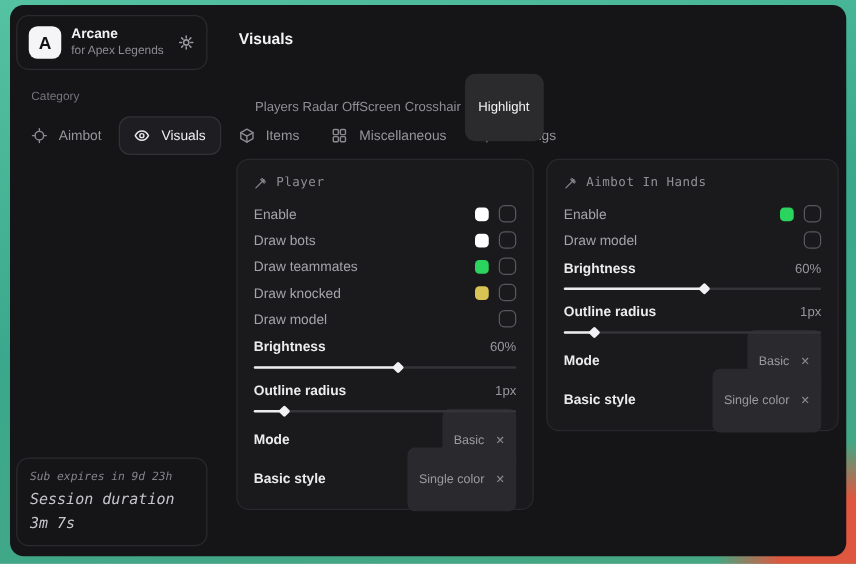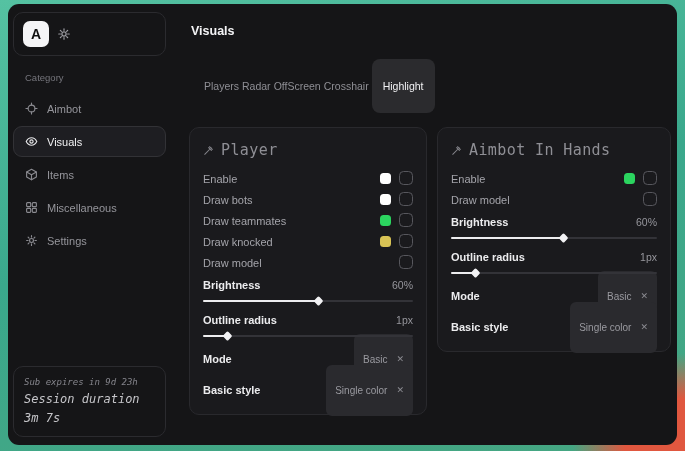--- a/index.html
+++ b/index.html
@@ -23,21 +23,21 @@
   }
   .logo{
     width:26px; height:26px; border-radius:7px; background:#f5f5f7; color:#111;
     font-weight:bold; font-size:14px; display:flex; align-items:center; justify-content:center;
   }
   .brand-text{ flex:1; line-height:1.25; }
   .brand-title{ color:#f2f2f4; font-size:11px; font-weight:bold; }
   .brand-sub{ color:#8d8d93; font-size:9.5px; }
   .brand-gear{ color:#9a9aa0; display:flex; }
   .cat-label{ color:#75757c; font-size:9.5px; margin:16px 0 10px 12px; }
-  .nav{ display:flex; flex-direction:column; gap:2px; }
+  .nav{ display:flex; flex-direction:row; gap:2px; }
   .nav-item{
     display:flex; align-items:center; gap:9px; color:#95959b; font-size:11px;
     padding:8px 11px; border:1px solid transparent; border-radius:9px; cursor:pointer;
   }
   .nav-item .nicon{ display:flex; width:13px; color:#8a8a90; }
   .nav-item.active{ background:#1e1e22; border-color:#323236; color:#f0f0f2; }
   .nav-item.active .nicon{ color:#e8e8ea; }
   .sb-spacer{ flex:1; }
   .footer-card{
     border:1px solid #2b2b2f; border-radius:10px; padding:8px 10px;
@@ -51,21 +51,21 @@
   .tabs{ display:flex; align-items:center; gap:3px; margin:21px 0 0 15px; }
   .tab{ color:#8f8f95; font-size:10.5px; cursor:pointer; padding:5px 0; }
   .tab.active{ background:#2b2b2e; color:#f2f2f4; padding:21px 11px; border-radius:8px; }
   .panels{ display:flex; gap:10px; margin-top:14px; align-items:flex-start; }
   .panel{
     background:#1a1a1d; border:1px solid #29292d; border-radius:10px;
     padding:11px 13px 14px 13px;
   }
   .panel-head{
     display:flex; align-items:center; gap:7px; color:#8f8f95;
-    font-family:"DejaVu Sans Mono", monospace; font-size:15px; letter-spacing:0.4px;
+    font-family:"DejaVu Sans Mono", monospace; font-size:10px; letter-spacing:0.4px;
     margin:2px 0 12px 0;
   }
   .panel-head .picon{ display:flex; color:#84848a; }
   .trow{ display:flex; align-items:flex-end; justify-content:space-between; height:14px; margin-bottom:7px; }
   .trow .tlabel{ color:#a4a4aa; font-size:11px; }
   .tctrl{ display:flex; align-items:center; gap:8px; }
   .swatch{ width:11px; height:11px; border-radius:3.5px; background:transparent; }
   .checkbox{ width:14px; height:14px; border:1.6px solid #57575d; border-radius:4.5px; cursor:pointer; }
   .sgroup{ margin:10px 0 4px 0; }
   .srow{ display:flex; align-items:center; justify-content:space-between; }
@@ -88,20 +88,24 @@
   svg{ display:block; }
 </style>
 </head>
 <body>
 
 <div class="window">
 
   <aside class="sidebar">
     <div class="brand-card">
       <div class="logo">A</div>
+      <div class="brand-text">
+        <div class="brand-title">Arcane</div>
+        <div class="brand-sub">for Apex Legends</div>
+      </div>
       <span class="brand-gear">
         <svg width="14" height="14" viewBox="0 0 16 16" fill="none" stroke="currentColor" stroke-width="1.4" stroke-linecap="round">
           <circle cx="8" cy="8" r="2.4"></circle>
           <path d="M8 2v1.8M8 12.2V14M2 8h1.8M12.2 8H14M3.8 3.8l1.2 1.2M11 11l1.2 1.2M12.2 3.8 11 5M5 11l-1.2 1.2"></path>
         </svg>
       </span>
     </div>
 
     <div class="cat-label">Category</div>
 

